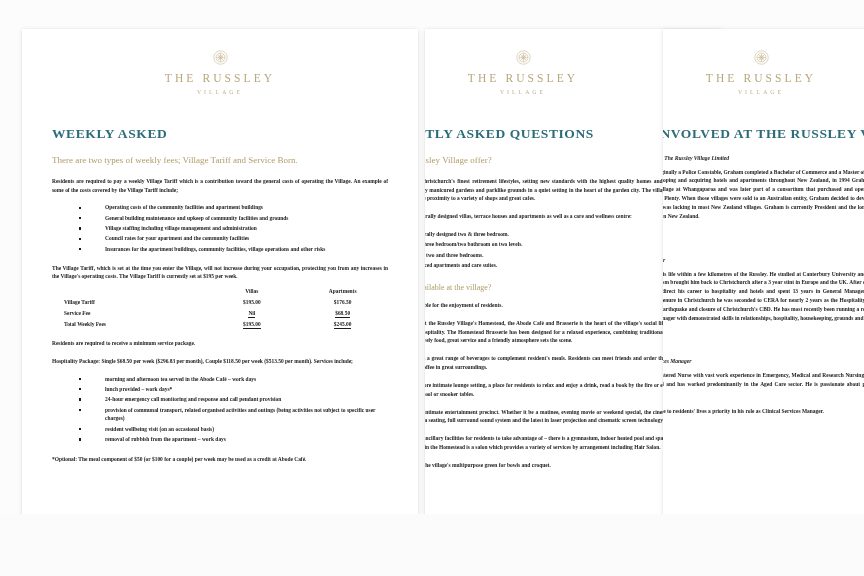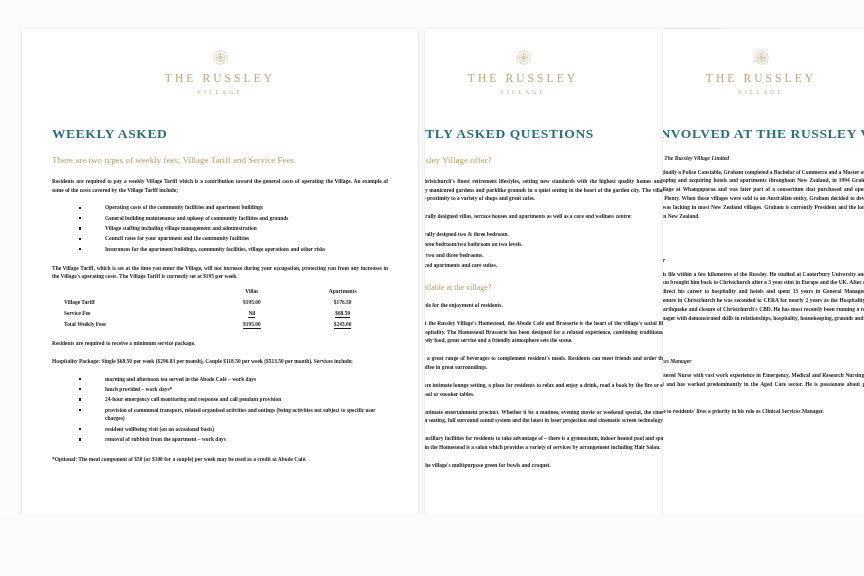--- a/index.html
+++ b/index.html
@@ -215,21 +215,21 @@
             <line x1="8" y1="20" x2="32" y2="20"></line>
             <line x1="11.5" y1="11.5" x2="28.5" y2="28.5"></line>
             <line x1="28.5" y1="11.5" x2="11.5" y2="28.5"></line>
           </g>
         </svg>
         <div class="brand-name">THE RUSSLEY</div>
         <div class="brand-sub">VILLAGE</div>
       </div>
 
       <h1 class="doc-title">WEEKLY ASKED</h1>
-      <h2 class="doc-sub">There are two types of weekly fees; Village Tariff and Service Fees.</h2>
+      <h2 class="doc-sub">There are two types of weekly fees; Village Tariff and Service Born.</h2>
       <p class="body">Residents are required to pay a weekly Village Tariff which is a contribution toward the general costs of operating the Village.  An example of some of the costs covered by the Village Tariff include;</p>
 
       <ul class="bullets">
         <li>Operating costs of the community facilities and apartment buildings</li>
         <li>General building maintenance and upkeep of community facilities and grounds</li>
         <li>Village staffing including village management and administration</li>
         <li>Council rates for your apartment and the community facilities</li>
         <li>Insurances for the apartment buildings, community facilities, village operations and other risks</li>
       </ul>
 

